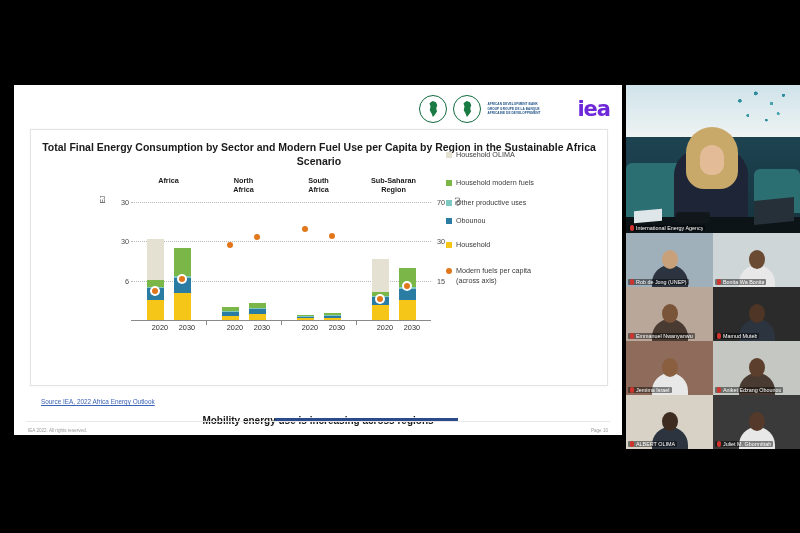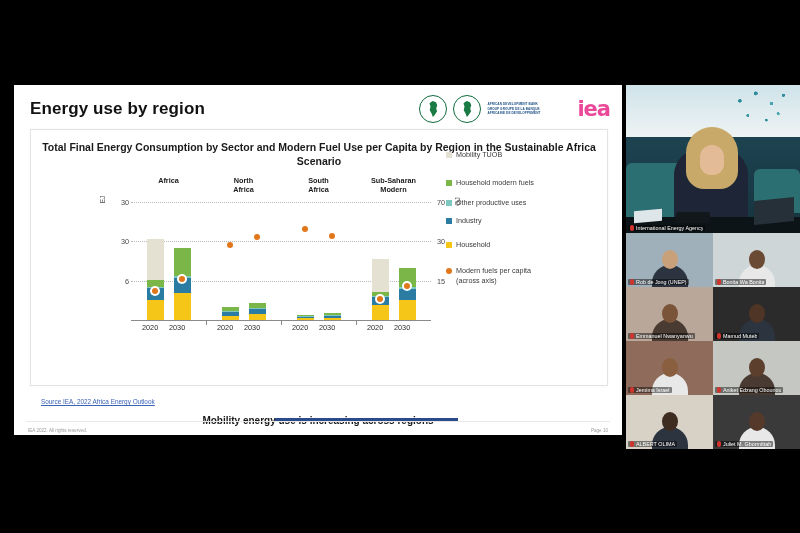--- a/index.html
+++ b/index.html
@@ -7,42 +7,42 @@
   .screen{position:relative;width:800px;height:533px;background:#000;}
 
   
   .slide{position:absolute;left:14px;top:85px;width:608px;height:350px;background:#fff;}
   .slide-title{position:absolute;left:16px;top:14px;font-size:17px;font-weight:bold;color:#111;letter-spacing:.1px;}
 
   .logos{position:absolute;right:12px;top:10px;display:flex;align-items:center;gap:6px;}
   .afdb-logo{width:26px;height:26px;border-radius:50%;border:1.6px solid #0f6b3d;position:relative;background:#fff;display:flex;align-items:center;justify-content:center;}
   .afdb-logo:after{content:"";width:13px;height:16px;background:#1a7a43;clip-path:polygon(45% 0,70% 8%,80% 26%,72% 46%,78% 66%,60% 88%,46% 100%,36% 78%,22% 58%,28% 34%,20% 16%,32% 6%);}
   .afdb-text{font-size:3.1px;line-height:1.45;color:#1b4f86;width:56px;font-weight:bold;letter-spacing:.1px;}
-  .iea-logo{font-size:21px;font-weight:bold;color:#ec4899;letter-spacing:-1px;font-family:"DejaVu Sans",sans-serif;margin-left:28px;}
+  .iea-logo{font-size:21px;font-weight:bold;color:#6d28d9;letter-spacing:-1px;font-family:"DejaVu Sans",sans-serif;margin-left:28px;}
 
   .panel{position:absolute;left:16px;top:44px;width:576px;height:255px;background:#fff;border:1px solid #e3e3e3;box-shadow:0 0 2px rgba(0,0,0,.06);}
   .chart-title{position:absolute;left:0;right:0;top:10px;text-align:center;font-size:10.5px;font-weight:bold;color:#1a1a1a;line-height:1.35;}
 
   
   .chart{position:absolute;left:100px;top:60px;width:300px;height:150px;}
   .group-labels{position:absolute;left:100px;top:46px;width:300px;height:26px;}
   .glabel{position:absolute;text-align:center;font-size:7.3px;font-weight:bold;color:#1a1a1a;line-height:1.28;}
 
   .plot{position:absolute;left:0;top:0;width:300px;height:130px;}
   .grid{position:absolute;left:0;width:300px;height:0;border-top:1px dotted #b9b9b9;}
   .axis-left{position:absolute;left:0;top:0;width:0;height:130px;}
   .axis-bottom{position:absolute;left:0;top:130px;width:300px;height:0;border-top:1px solid #8a8a8a;}
   .tick-l{position:absolute;right:302px;font-size:7.3px;color:#4a4a4a;transform:translateY(-50%);white-space:nowrap;}
   .ytitle-l{position:absolute;font-size:6.6px;color:#4a4a4a;transform:rotate(-90deg);}
   .tick-r{position:absolute;left:306px;font-size:7.3px;color:#4a4a4a;transform:translateY(-50%);white-space:nowrap;}
   .ytitle-r{position:absolute;font-size:6.6px;color:#4a4a4a;transform:rotate(-90deg);}
 
   .bar{position:absolute;bottom:0;width:17px;}
   .seg{position:absolute;left:0;width:100%;}
-  .xtick{position:absolute;top:133px;font-size:7.3px;color:#2b2b2b;text-align:left;width:26px;}
+  .xtick{position:absolute;top:133px;font-size:7.3px;color:#2b2b2b;text-align:right;width:26px;}
   .sep{position:absolute;top:130px;width:0;height:5px;border-left:1px solid #8a8a8a;}
   .dot{position:absolute;width:6px;height:6px;border-radius:50%;background:#e2761b;transform:translate(-50%,50%);}
 
   
   .legend{position:absolute;left:415px;top:2px;width:110px;}
   .lg-item{position:absolute;display:flex;gap:4px;align-items:flex-start;}
   .lg-sw{width:6px;height:6px;flex:none;margin-top:1.5px;}
   .lg-tx{font-size:7.2px;color:#3a3a3a;line-height:1.32;}
 
   .source{position:absolute;left:27px;top:313px;font-size:6.4px;color:#3b63b5;text-decoration:underline;}
@@ -83,40 +83,39 @@
   .head{position:absolute;border-radius:50%;}
   .torso{position:absolute;border-radius:20px 20px 0 0;}
 </style>
 </head>
 <body>
 
 <div class="screen">
 
   <div class="slide">
 
-    <div class="slide-title">Energy use by region</div>
 
     <div class="logos">
       <div class="afdb-logo"></div>
       <div class="afdb-logo"></div>
       <div class="afdb-text">AFRICAN DEVELOPMENT BANK GROUP  GROUPE DE LA BANQUE AFRICAINE DE DEVELOPPEMENT</div>
       <div class="iea-logo">iea</div>
     </div>
 
     <div class="panel">
       <div class="chart-title">Total Final Energy Consumption by Sector and Modern Fuel Use per Capita by Region in the Sustainable Africa Scenario</div>
 
       <div class="group-labels">
           <div class="glabel" style="left: 0px; width: 75px; top: 0px; white-space: pre-line;">Africa</div>
           <div class="glabel" style="left: 75px; width: 75px; top: 0px; white-space: pre-line;">North
 Africa</div>
           <div class="glabel" style="left: 150px; width: 75px; top: 0px; white-space: pre-line;">South
 Africa</div>
           <div class="glabel" style="left: 225px; width: 75px; top: 0px; white-space: pre-line;">Sub-Saharan
-Modern</div>
+Region</div>
         </div>
 
       <div class="chart">
         <div class="plot">
           <div class="axis-left"></div>
           <div class="axis-bottom"></div>
         <div class="grid" style="top: 90.6061px;"></div>
             <div class="tick-l" style="top: 90.6061px;">6</div>
             <div class="tick-r" style="top: 90.6061px;">15</div>
             <div class="grid" style="top: 51.2121px;"></div>
@@ -195,33 +194,33 @@
             <div class="dot" style="left: 276px; bottom: 34.1414px; background: rgb(226, 118, 27); box-shadow: rgb(255, 255, 255) 0px 0px 0px 2px;"></div>
             <div class="sep" style="left: 75px;"></div>
             <div class="sep" style="left: 150px;"></div>
             <div class="sep" style="left: 225px;"></div>
           </div>
       </div>
 
       <div class="legend">
           <div class="lg-item" style="top: 18px;">
             <div class="lg-sw" style="background: rgb(228, 224, 210);"></div>
-            <div class="lg-tx">Mobility TUOB</div>
+            <div class="lg-tx">Household OLIMA</div>
           </div>
           <div class="lg-item" style="top: 46px;">
             <div class="lg-sw" style="background: rgb(122, 182, 72);"></div>
             <div class="lg-tx">Household modern fuels</div>
           </div>
           <div class="lg-item" style="top: 66px;">
             <div class="lg-sw" style="background: rgb(126, 200, 194);"></div>
             <div class="lg-tx">Other productive uses</div>
           </div>
           <div class="lg-item" style="top: 84px;">
             <div class="lg-sw" style="background: rgb(42, 124, 163);"></div>
-            <div class="lg-tx">Industry</div>
+            <div class="lg-tx">Obounou</div>
           </div>
           <div class="lg-item" style="top: 108px;">
             <div class="lg-sw" style="background: rgb(245, 197, 24);"></div>
             <div class="lg-tx">Household</div>
           </div>
           <div class="lg-item" style="top: 134px;">
             <div class="lg-sw" style="background: rgb(226, 118, 27); border-radius: 50%;"></div>
             <div class="lg-tx">Modern fuels per capita (across axis)</div>
           </div>
         </div>

